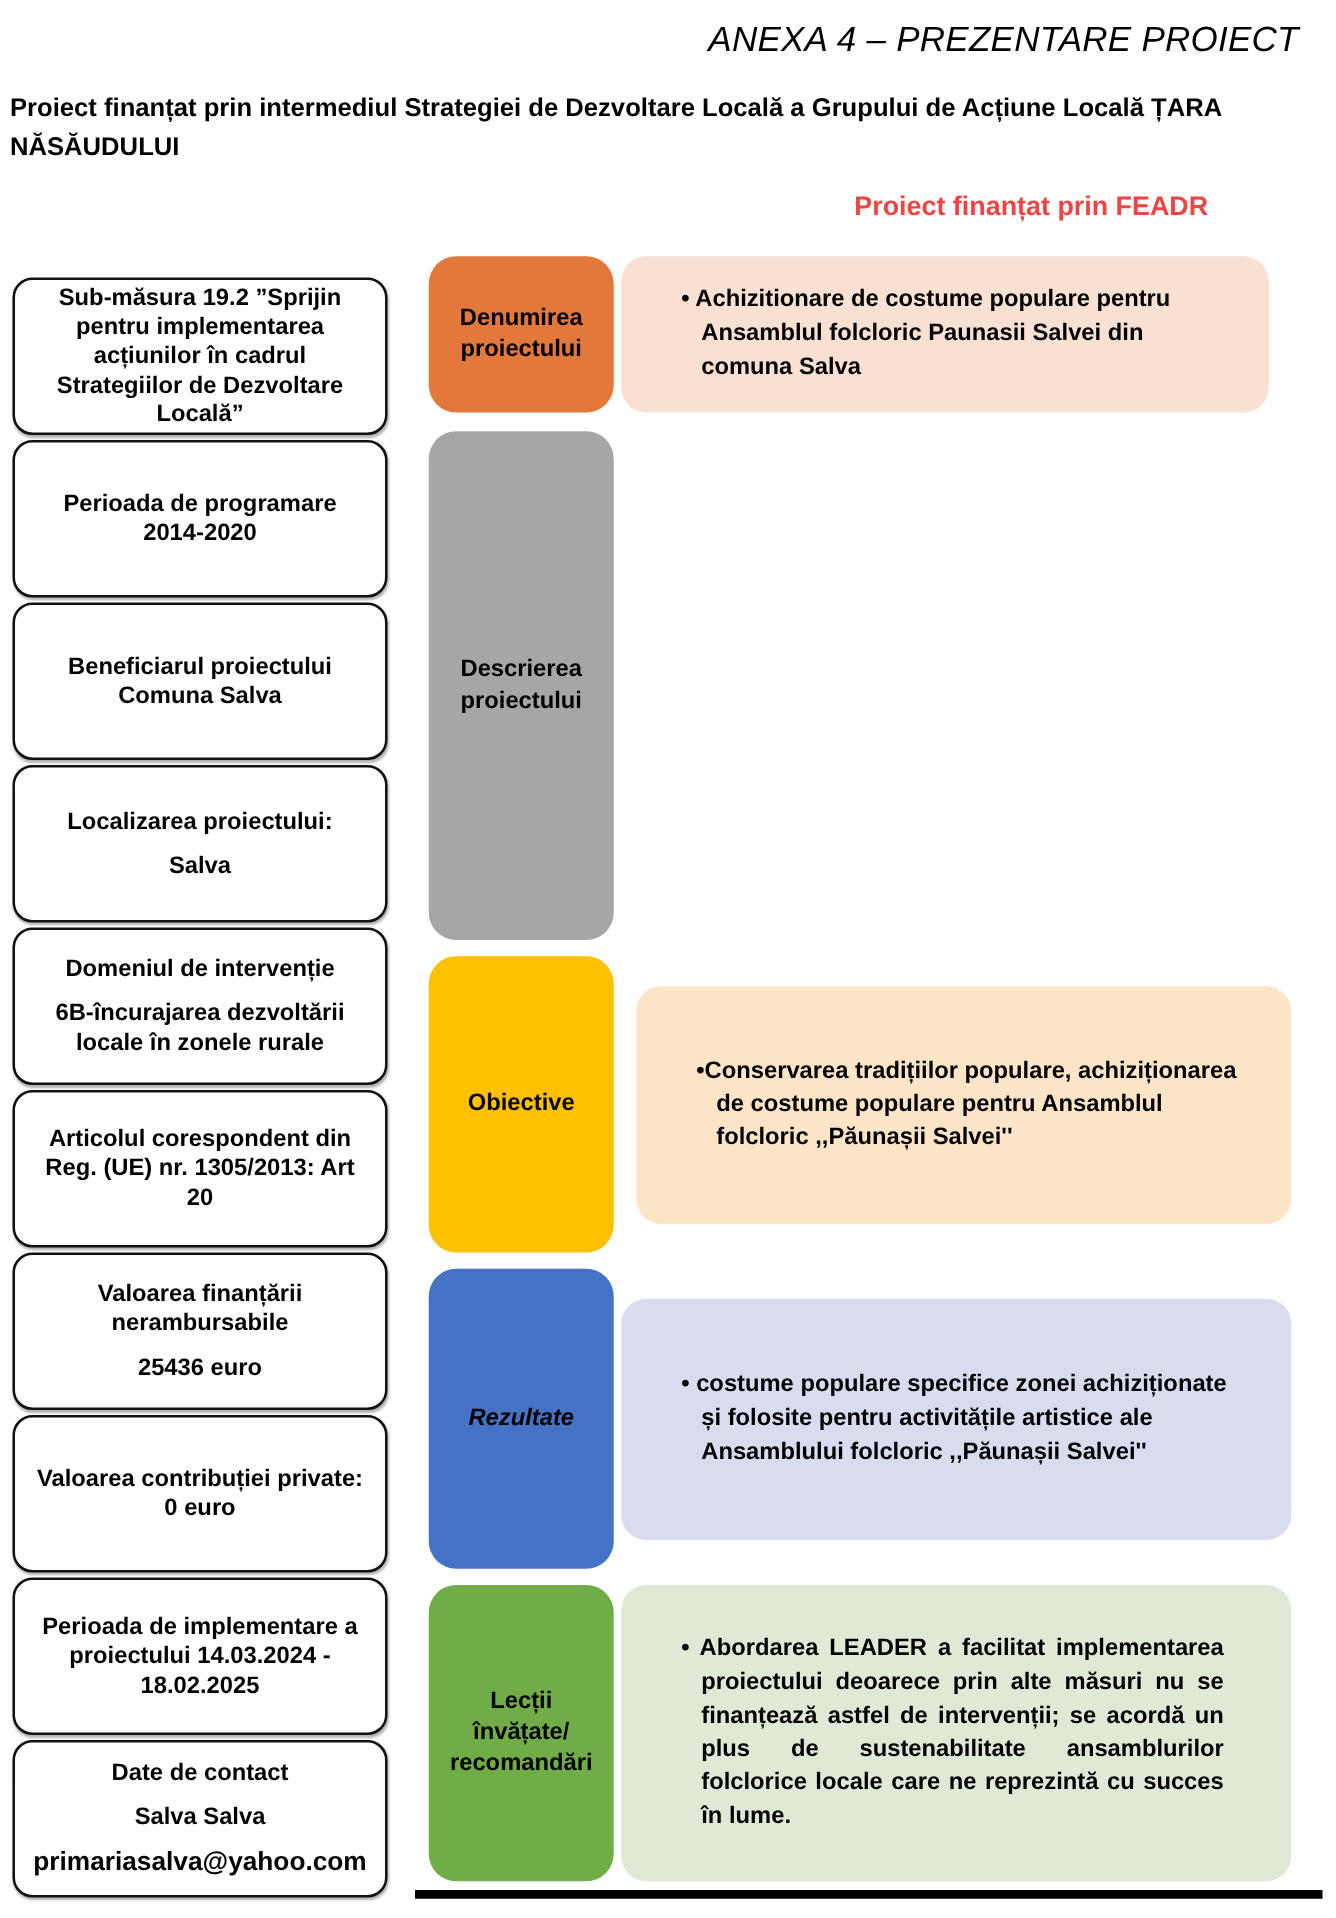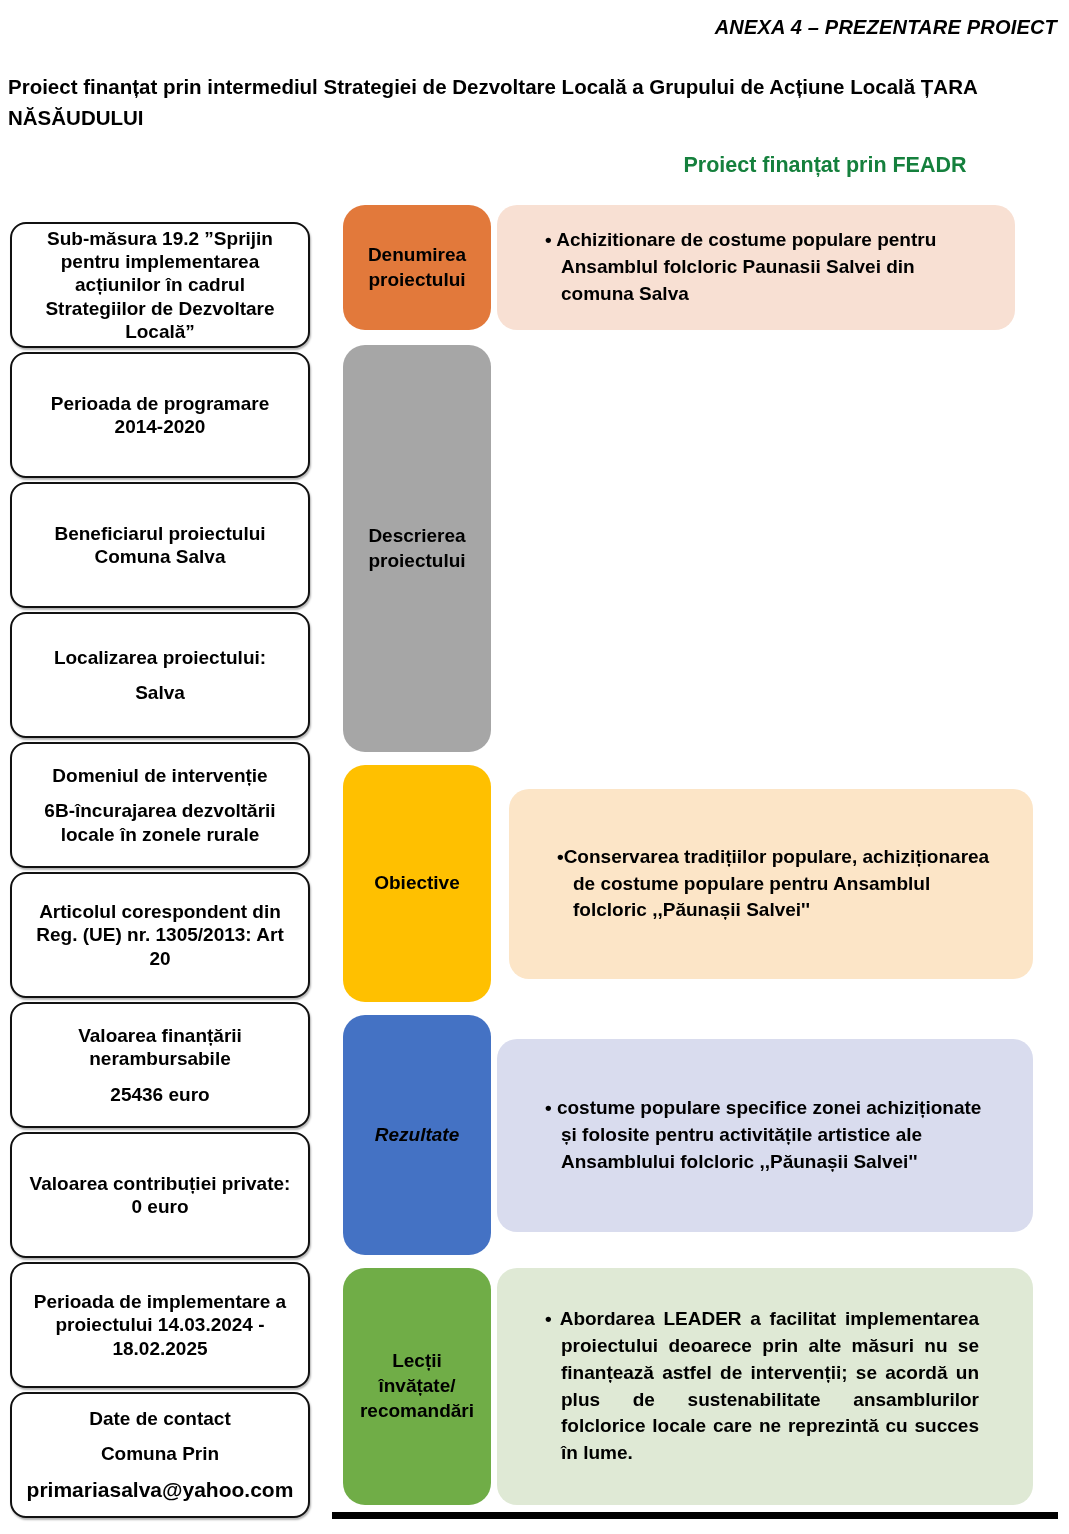--- a/index.html
+++ b/index.html
@@ -4,22 +4,22 @@
 <style>
   html,body { margin:0; padding:0; background:#ffffff; }
   body { font-family:"Liberation Sans","DejaVu Sans",sans-serif; color:#000; }
   #page {
     position:relative; width:1069px; height:1534px; background:#fff;
     overflow:hidden;
   }
 
   
   .annex-title {
-    position:absolute; top:16px; right:12px;
-    font-size:20px; font-weight:bold; font-style:italic; letter-spacing:0.2px;
+    position:absolute; top:16px; right:30px;
+    font-size:28px; font-weight:normal; font-style:italic; letter-spacing:0.2px;
   }
   .main-title {
     position:absolute; top:72px; left:8px; width:1030px;
     font-size:20.5px; font-weight:bold; line-height:1.5;
   }
   .funding-note {
     position:absolute; top:153px; left:615px; width:420px;
     font-size:21.5px; font-weight:bold; text-align:center;
   }
 
@@ -69,21 +69,21 @@
     background:#000;
   }
 </style>
 </head>
 <body>
 
 <div id="page">
 
   <div class="annex-title">ANEXA 4 – PREZENTARE PROIECT</div>
   <div class="main-title">Proiect finanțat prin intermediul Strategiei de Dezvoltare Locală a Grupului de Acțiune Locală ȚARA NĂSĂUDULUI</div>
-  <div class="funding-note" style="color: #15803d;">Proiect finanțat prin FEADR</div>
+  <div class="funding-note" style="color: #ef4444;">Proiect finanțat prin FEADR</div>
 
   <div class="left-col">
     <div class="info-box">
       <p>Sub-măsura 19.2 ”Sprijin pentru implementarea acțiunilor în cadrul Strategiilor de Dezvoltare Locală”</p>
     </div>
     <div class="info-box">
       <p>Perioada de programare 2014-2020</p>
     </div>
     <div class="info-box">
       <p>Beneficiarul proiectului Comuna Salva</p>
@@ -104,21 +104,21 @@
       <p>25436 euro</p>
     </div>
     <div class="info-box">
       <p>Valoarea contribuției private: 0 euro</p>
     </div>
     <div class="info-box">
       <p>Perioada de implementare a proiectului 14.03.2024 - 18.02.2025</p>
     </div>
     <div class="info-box">
       <p>Date de contact</p>
-      <p>Comuna Prin</p>
+      <p>Salva Salva</p>
       <p class="small">primariasalva@yahoo.com</p>
     </div>
   </div>
 
   <div class="right-col">
 
     <div class="row row--r1">
       <div class="row-label" style="background-color: rgb(226, 121, 59);">Denumirea proiectului</div>
       <div class="row-content" style="background-color: rgb(248, 224, 211);">
         <p>• Achizitionare de costume populare pentru Ansamblul folcloric Paunasii Salvei din comuna Salva</p>

